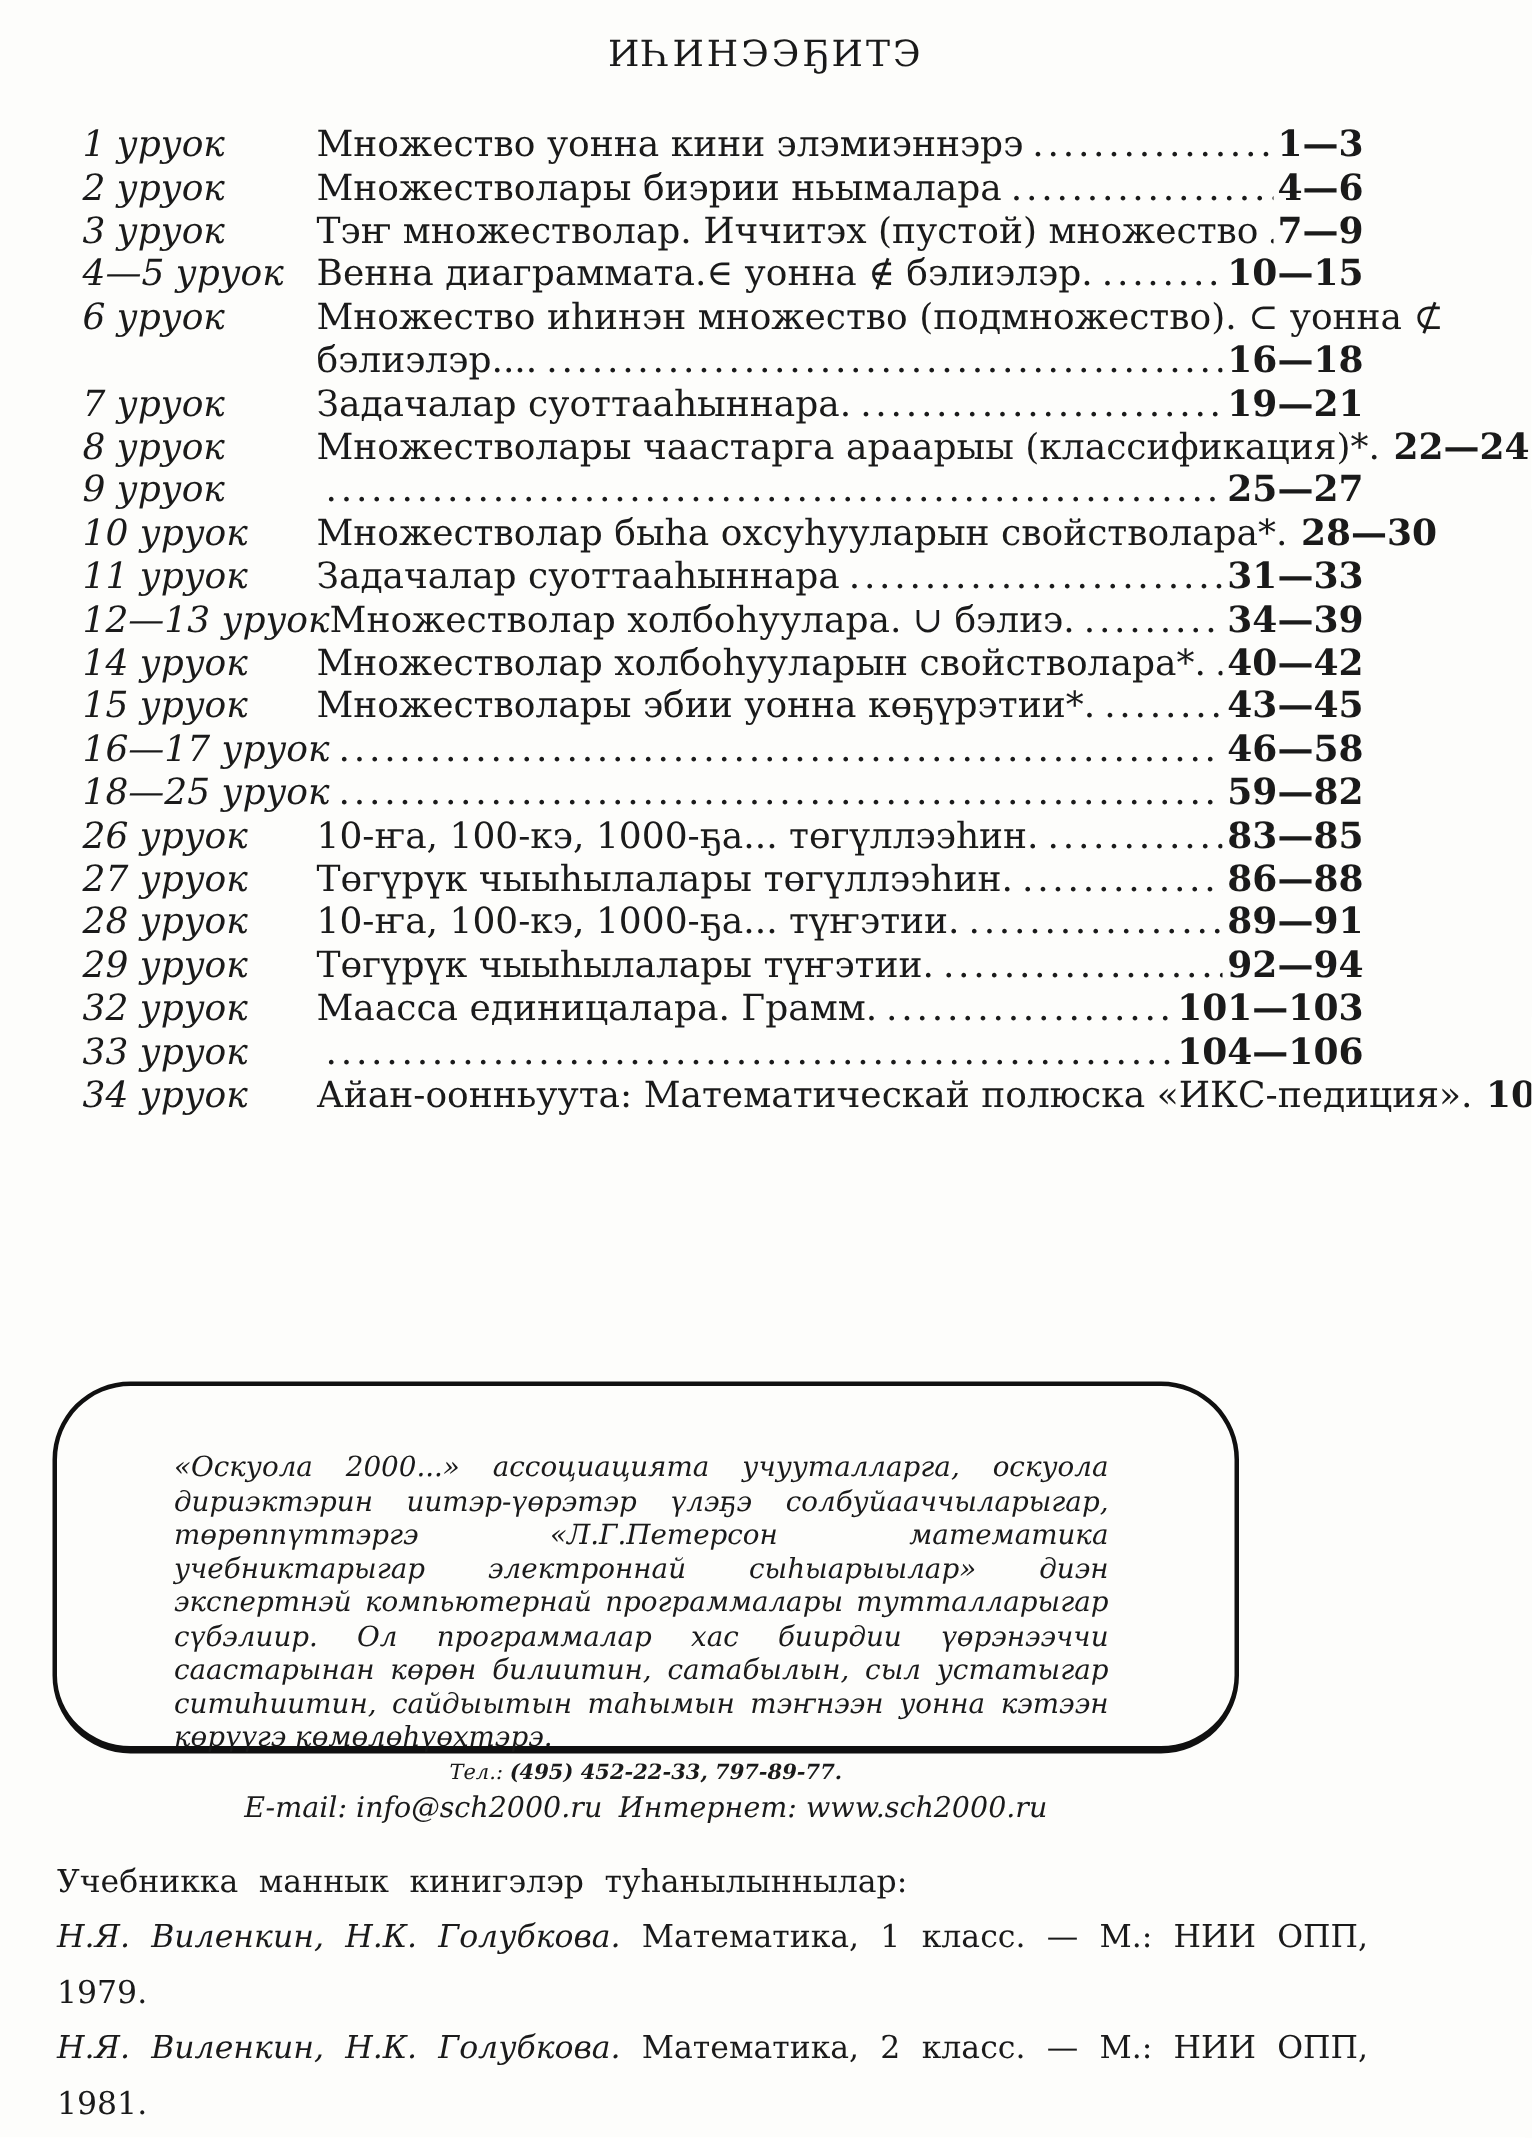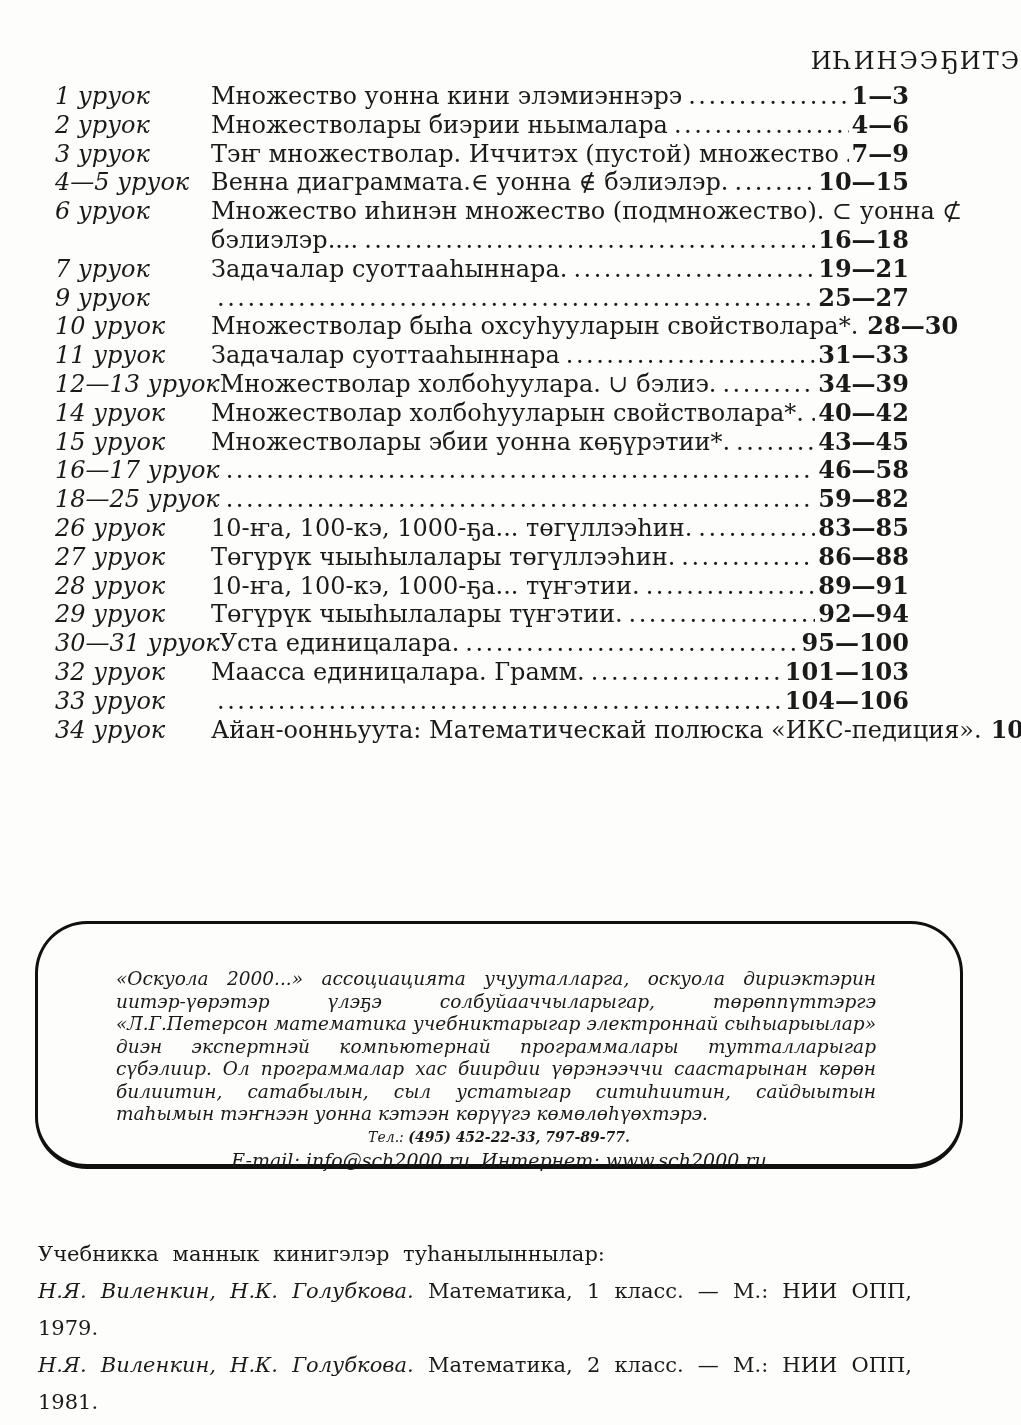--- a/index.html
+++ b/index.html
@@ -12,25 +12,24 @@
     position: relative;
     width: 1021px;
     height: 1425px;
     background: #fdfdfb;
     overflow: hidden;
   }
   
   .page-title {
     position: absolute;
     top: 22px; left: 0; right: 0;
-    text-align: right;
+    text-align: center;
     font-size: 24px;
     font-weight: normal;
     letter-spacing: 2px;
-    margin-top: 25px;
   }
   
   .toc {
     position: absolute;
     top: 82px; left: 55px; right: 112px;
     font-size: 24px;
   }
   .trow {
     display: flex;
     align-items: baseline;
@@ -56,21 +55,21 @@
   }
   .tpages {
     flex: 0 0 auto;
     font-weight: bold;
     white-space: nowrap;
   }
   
   .notice {
     position: absolute;
     top: 921px; left: 35px;
-    width: 928px; height: 248px;
+    width: 791px; height: 248px;
     border: 3px solid #101010;
     border-bottom-width: 5px;
     border-radius: 52px;
     background: #fdfdfb;
   }
   .notice-body {
     margin: 44px 84px 0 78px;
     font-style: italic;
     font-size: 18.5px;
     line-height: 22.5px;
@@ -145,20 +144,26 @@
       <span class="leader"></span>
       <span class="tpages">16—18</span>
     </div>
     <div class="trow">
       <span class="tlabel">7 уруок</span>
       <span class="ttitle">Задачалар суоттааһыннара.</span>
       <span class="leader"></span>
       <span class="tpages">19—21</span>
     </div>
     <div class="trow">
+      <span class="tlabel">8 уруок</span>
+      <span class="ttitle">Множестволары чаастарга араарыы (классификация)*.</span>
+      <span class="leader"></span>
+      <span class="tpages">22—24</span>
+    </div>
+    <div class="trow">
       <span class="tlabel">9 уруок</span>
       <span class="leader"></span>
       <span class="tpages">25—27</span>
     </div>
     <div class="trow">
       <span class="tlabel">10 уруок</span>
       <span class="ttitle">Множестволар быһа охсуһууларын свойстволара*.</span>
       <span class="leader"></span>
       <span class="tpages">28—30</span>
     </div>
@@ -212,26 +217,20 @@
       <span class="tlabel">28 уруок</span>
       <span class="ttitle">10-ҥа, 100-кэ, 1000-ҕа... түҥэтии.</span>
       <span class="leader"></span>
       <span class="tpages">89—91</span>
     </div>
     <div class="trow">
       <span class="tlabel">29 уруок</span>
       <span class="ttitle">Төгүрүк чыыһылалары түҥэтии.</span>
       <span class="leader"></span>
       <span class="tpages">92—94</span>
-    </div>
-    <div class="trow">
-      <span class="tlabel">30—31 уруок</span>
-      <span class="ttitle">Уста единицалара.</span>
-      <span class="leader"></span>
-      <span class="tpages">95—100</span>
     </div>
     <div class="trow">
       <span class="tlabel">32 уруок</span>
       <span class="ttitle">Маасса единицалара. Грамм.</span>
       <span class="leader"></span>
       <span class="tpages">101—103</span>
     </div>
     <div class="trow">
       <span class="tlabel">33 уруок</span>
       <span class="leader"></span>

